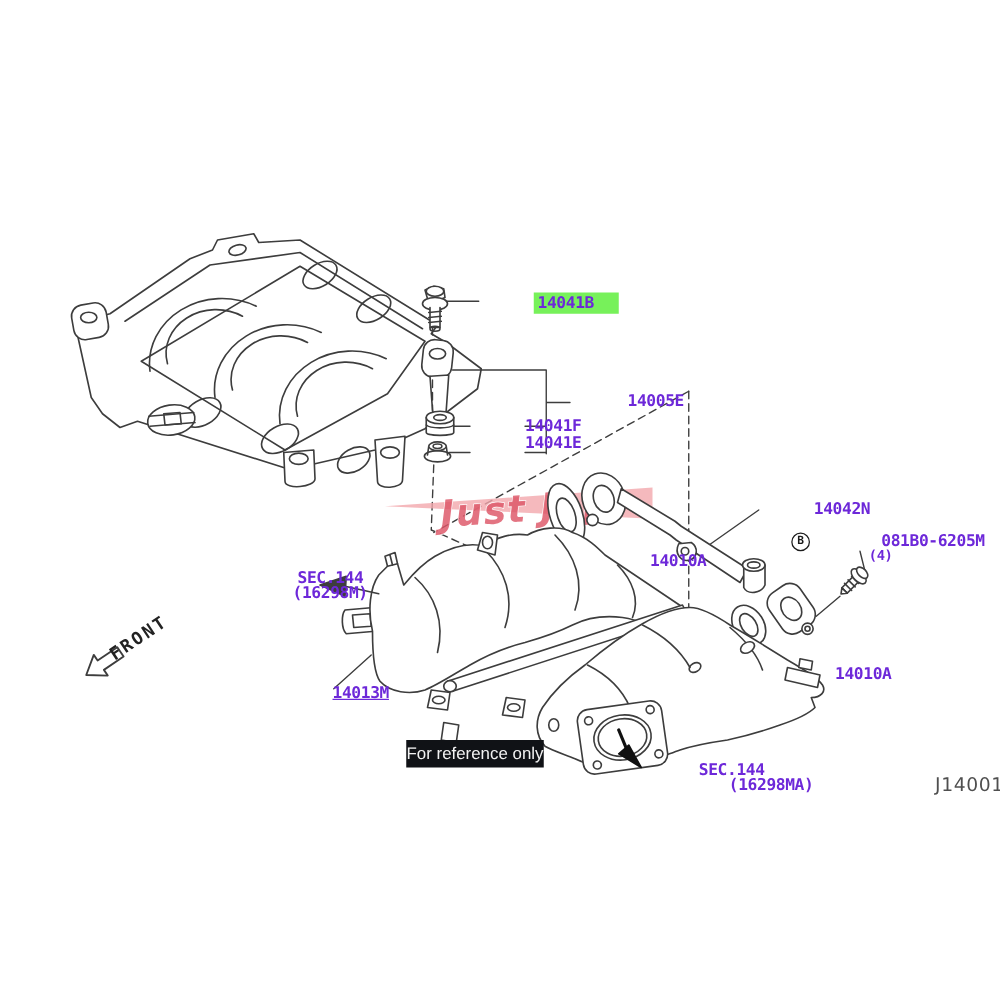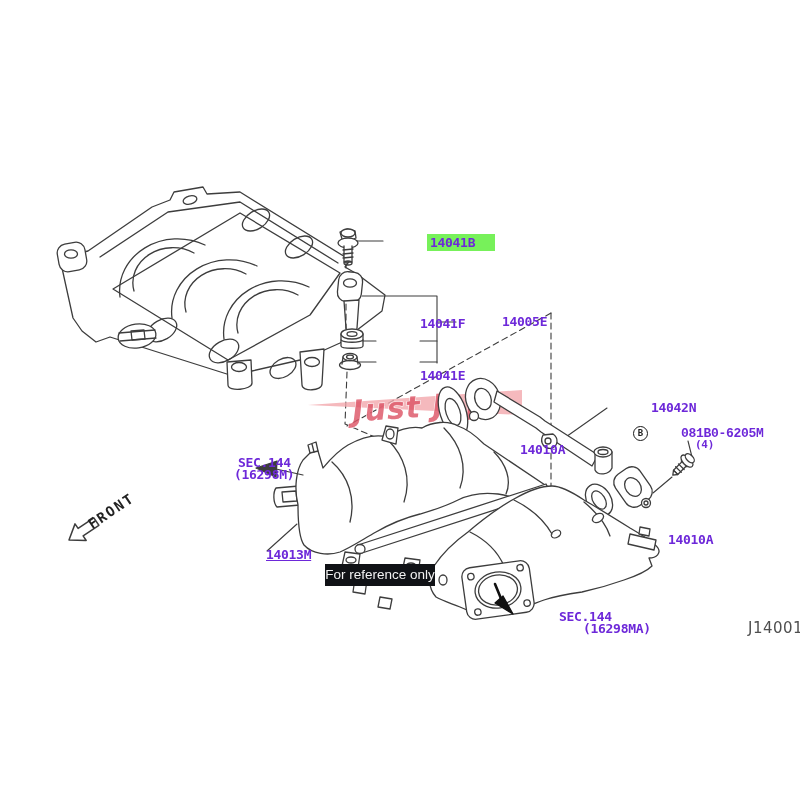--- a/index.html
+++ b/index.html
@@ -7,21 +7,21 @@
          font-family:"DejaVu Sans Mono",monospace;}
   #art{position:absolute;left:0;top:0;}
   .lbl{position:absolute;font:700 13px "DejaVu Sans Mono",monospace;color:#6d28d9;
        white-space:nowrap;letter-spacing:-0.3px;margin-left:43px;}
   .lbl-sm{font-size:11px;}
   .hl{background:#77f15a;padding:1px 3px;min-width:62px;}
   .bcircle{position:absolute;width:13px;height:13px;border:1.4px solid #1b1b1b;border-radius:50%;
        font:700 9px "DejaVu Sans Mono",monospace;color:#1b1b1b;text-align:center;line-height:13px;}
   .front{position:absolute;left:94px;top:516px;transform:rotate(-34deg);transform-origin:0 100%;
        font:700 14px "DejaVu Sans Mono",monospace;letter-spacing:2px;color:#222;}
-  .badge{position:absolute;left:325px;top:564px;width:110px;height:22px;background:#101216;
+  .badge{position:absolute;left:325px;top:592px;width:110px;height:22px;background:#101216;
        color:#f2f2f2;font:400 13.5px "Liberation Sans",sans-serif;line-height:22px;text-align:center;}
   .dwg{position:absolute;left:748px;top:619px;font:400 15px "DejaVu Sans",sans-serif;
        color:#4f4f4f;letter-spacing:.5px;}
 </style>
 </head>
 <body>
 
 <div id="stage">
 
 <svg id="art" width="800" height="800" viewBox="0 0 800 800" stroke="#3d3d3d" stroke-width="1.3" fill="none" stroke-linejoin="round" stroke-linecap="round">
@@ -209,26 +209,26 @@
     <path d="M 495 584 L 502 601" stroke="#111" stroke-width="2.6"></path>
     <polygon points="513,614 495,603 503,596" fill="#111" stroke="#111"></polygon>
   </g>
   <g transform="translate(69 540) rotate(-34)">
     <path fill="#fff" stroke-width="1.5" d="M 0 0 L 14 -10 L 14 -4.5 L 33 -4.5 L 33 4.5 L 14 4.5 L 14 10 Z"></path>
   </g>
 </svg>
 
   <span class="lbl hl" style="left:384px;top:234px;">14041B</span>
   <span class="lbl" style="left:459px;top:314px;">14005E</span>
-  <span class="lbl" style="left:377px;top:316px;">14041F</span>
-  <span class="lbl" style="left:377px;top:368px;">14041E</span>
+  <span class="lbl" style="left:377px;top:334px;">14041F</span>
+  <span class="lbl" style="left:377px;top:347px;">14041E</span>
   <span class="lbl" style="left:608px;top:400px;">14042N</span>
 
   <span class="bcircle" style="left:633px;top:426px;">B</span>
-  <span class="lbl" style="left:638px;top:426px;font-family:Liberation Mono, monospace;">081B0-6205M</span>
+  <span class="lbl" style="left:662px;top:426px;">081B0-6205M</span>
   <span class="lbl lbl-sm" style="left:652px;top:438px;">(4)</span>
 
   <span class="lbl" style="left:195px;top:455px;">SEC.144</span>
   <span class="lbl" style="left:191px;top:467px;">(16298M)</span>
 
   <span class="lbl" style="left:223px;top:547px;text-decoration:underline;">14013M</span>
   <span class="lbl" style="left:477px;top:442px;">14010A</span>
   <span class="lbl" style="left:625px;top:532px;">14010A</span>
 
   <span class="lbl" style="left:516px;top:609px;">SEC.144</span>

